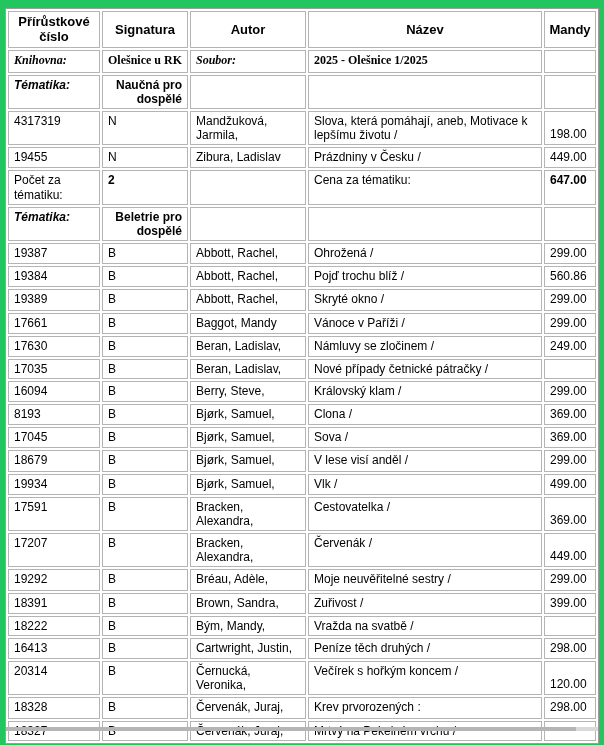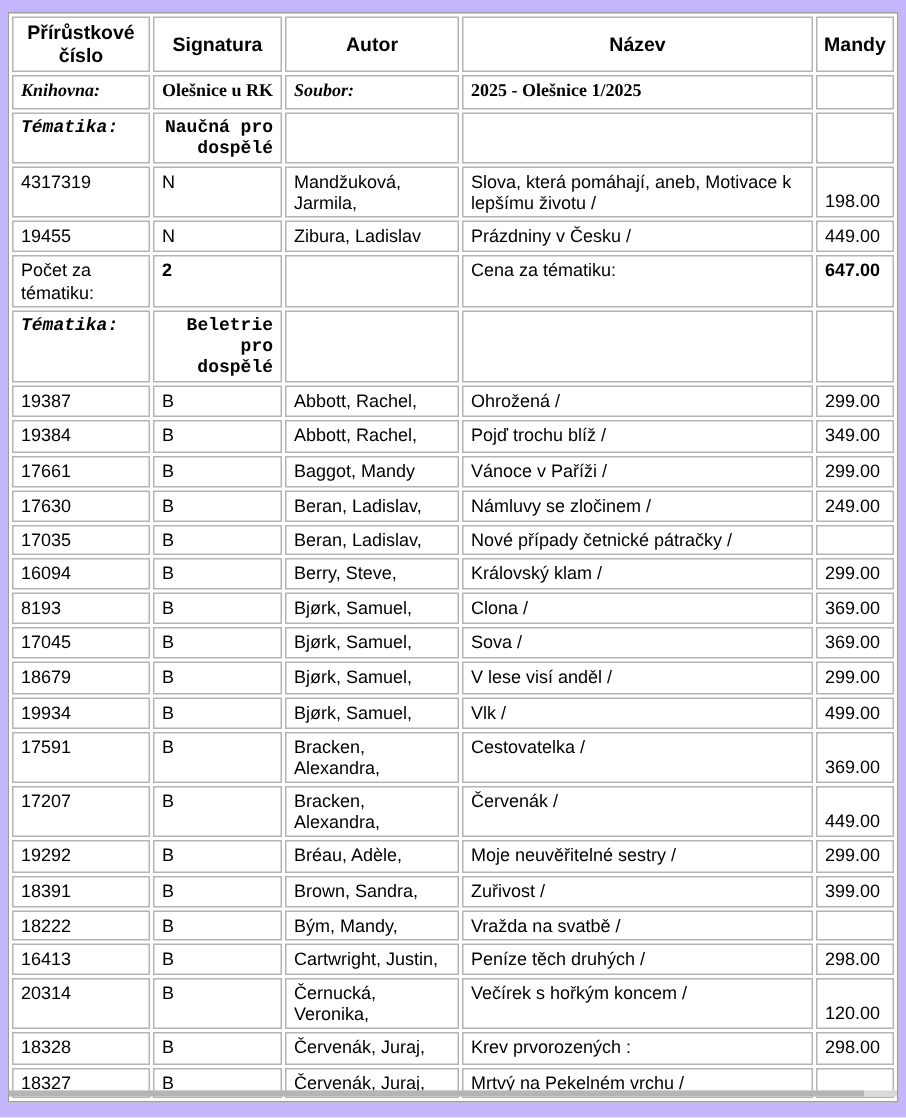--- a/index.html
+++ b/index.html
@@ -5,21 +5,21 @@
   * { margin: 0; padding: 0; box-sizing: border-box; }
   html, body {
     width: 604px; height: 745px;
     background: #ffffff;
     font-family: "Liberation Sans", sans-serif;
     overflow: hidden;
   }
   .page {
     position: relative;
     width: 604px; height: 745px;
-    background: #c4b5fd;
+    background: #22c55e;
   }
   table.catalog {
     position: absolute;
     left: 5px; top: 8px;
     width: 592px;
     table-layout: fixed;
     border-collapse: separate;
     border-spacing: 2px;
     border: 1px solid #9d9d9d;
     background: #ffffff;
@@ -39,21 +39,21 @@
     font-weight: bold;
     text-align: center;
     vertical-align: middle;
     height: 34px;
     padding: 2px 2px;
   }
   
   .row-info td { font-weight: bold; height: 23px; font-family: Liberation Serif, serif; }
   .row-info td:nth-child(1), .row-info td:nth-child(3) { font-style: italic; }
   
-  .row-tematika td { height: 20px; font-family: Liberation Mono, monospace; }
+  .row-tematika td { height: 20px; }
   .row-tematika td:nth-child(1) { font-weight: bold; font-style: italic; }
   .row-tematika td:nth-child(2) { font-weight: bold; text-align: right; }
   
   .row-item td { height: 20px; }
   .row-item td:nth-child(5) { vertical-align: bottom; padding-bottom: 3px; }
   
   .row-subtotal td { height: 26px; }
   .row-subtotal td:nth-child(1), .row-subtotal td:nth-child(4) { }
   .row-subtotal td:nth-child(2), .row-subtotal td:nth-child(5) { font-weight: bold; }
   
@@ -140,21 +140,28 @@
           <td>B</td>
           <td>Abbott, Rachel,</td>
           <td>Ohrožená /</td>
           <td>299.00</td>
         </tr>
         <tr class="row-item">
           <td>19384</td>
           <td>B</td>
           <td>Abbott, Rachel,</td>
           <td>Pojď trochu blíž /</td>
-          <td>349.00</td>
+          <td>560.86</td>
+        </tr>
+        <tr class="row-item">
+          <td>19389</td>
+          <td>B</td>
+          <td>Abbott, Rachel,</td>
+          <td>Skryté okno /</td>
+          <td>299.00</td>
         </tr>
         <tr class="row-item">
           <td>17661</td>
           <td>B</td>
           <td>Baggot, Mandy</td>
           <td>Vánoce v Paříži /</td>
           <td>299.00</td>
         </tr>
         <tr class="row-item">
           <td>17630</td>

